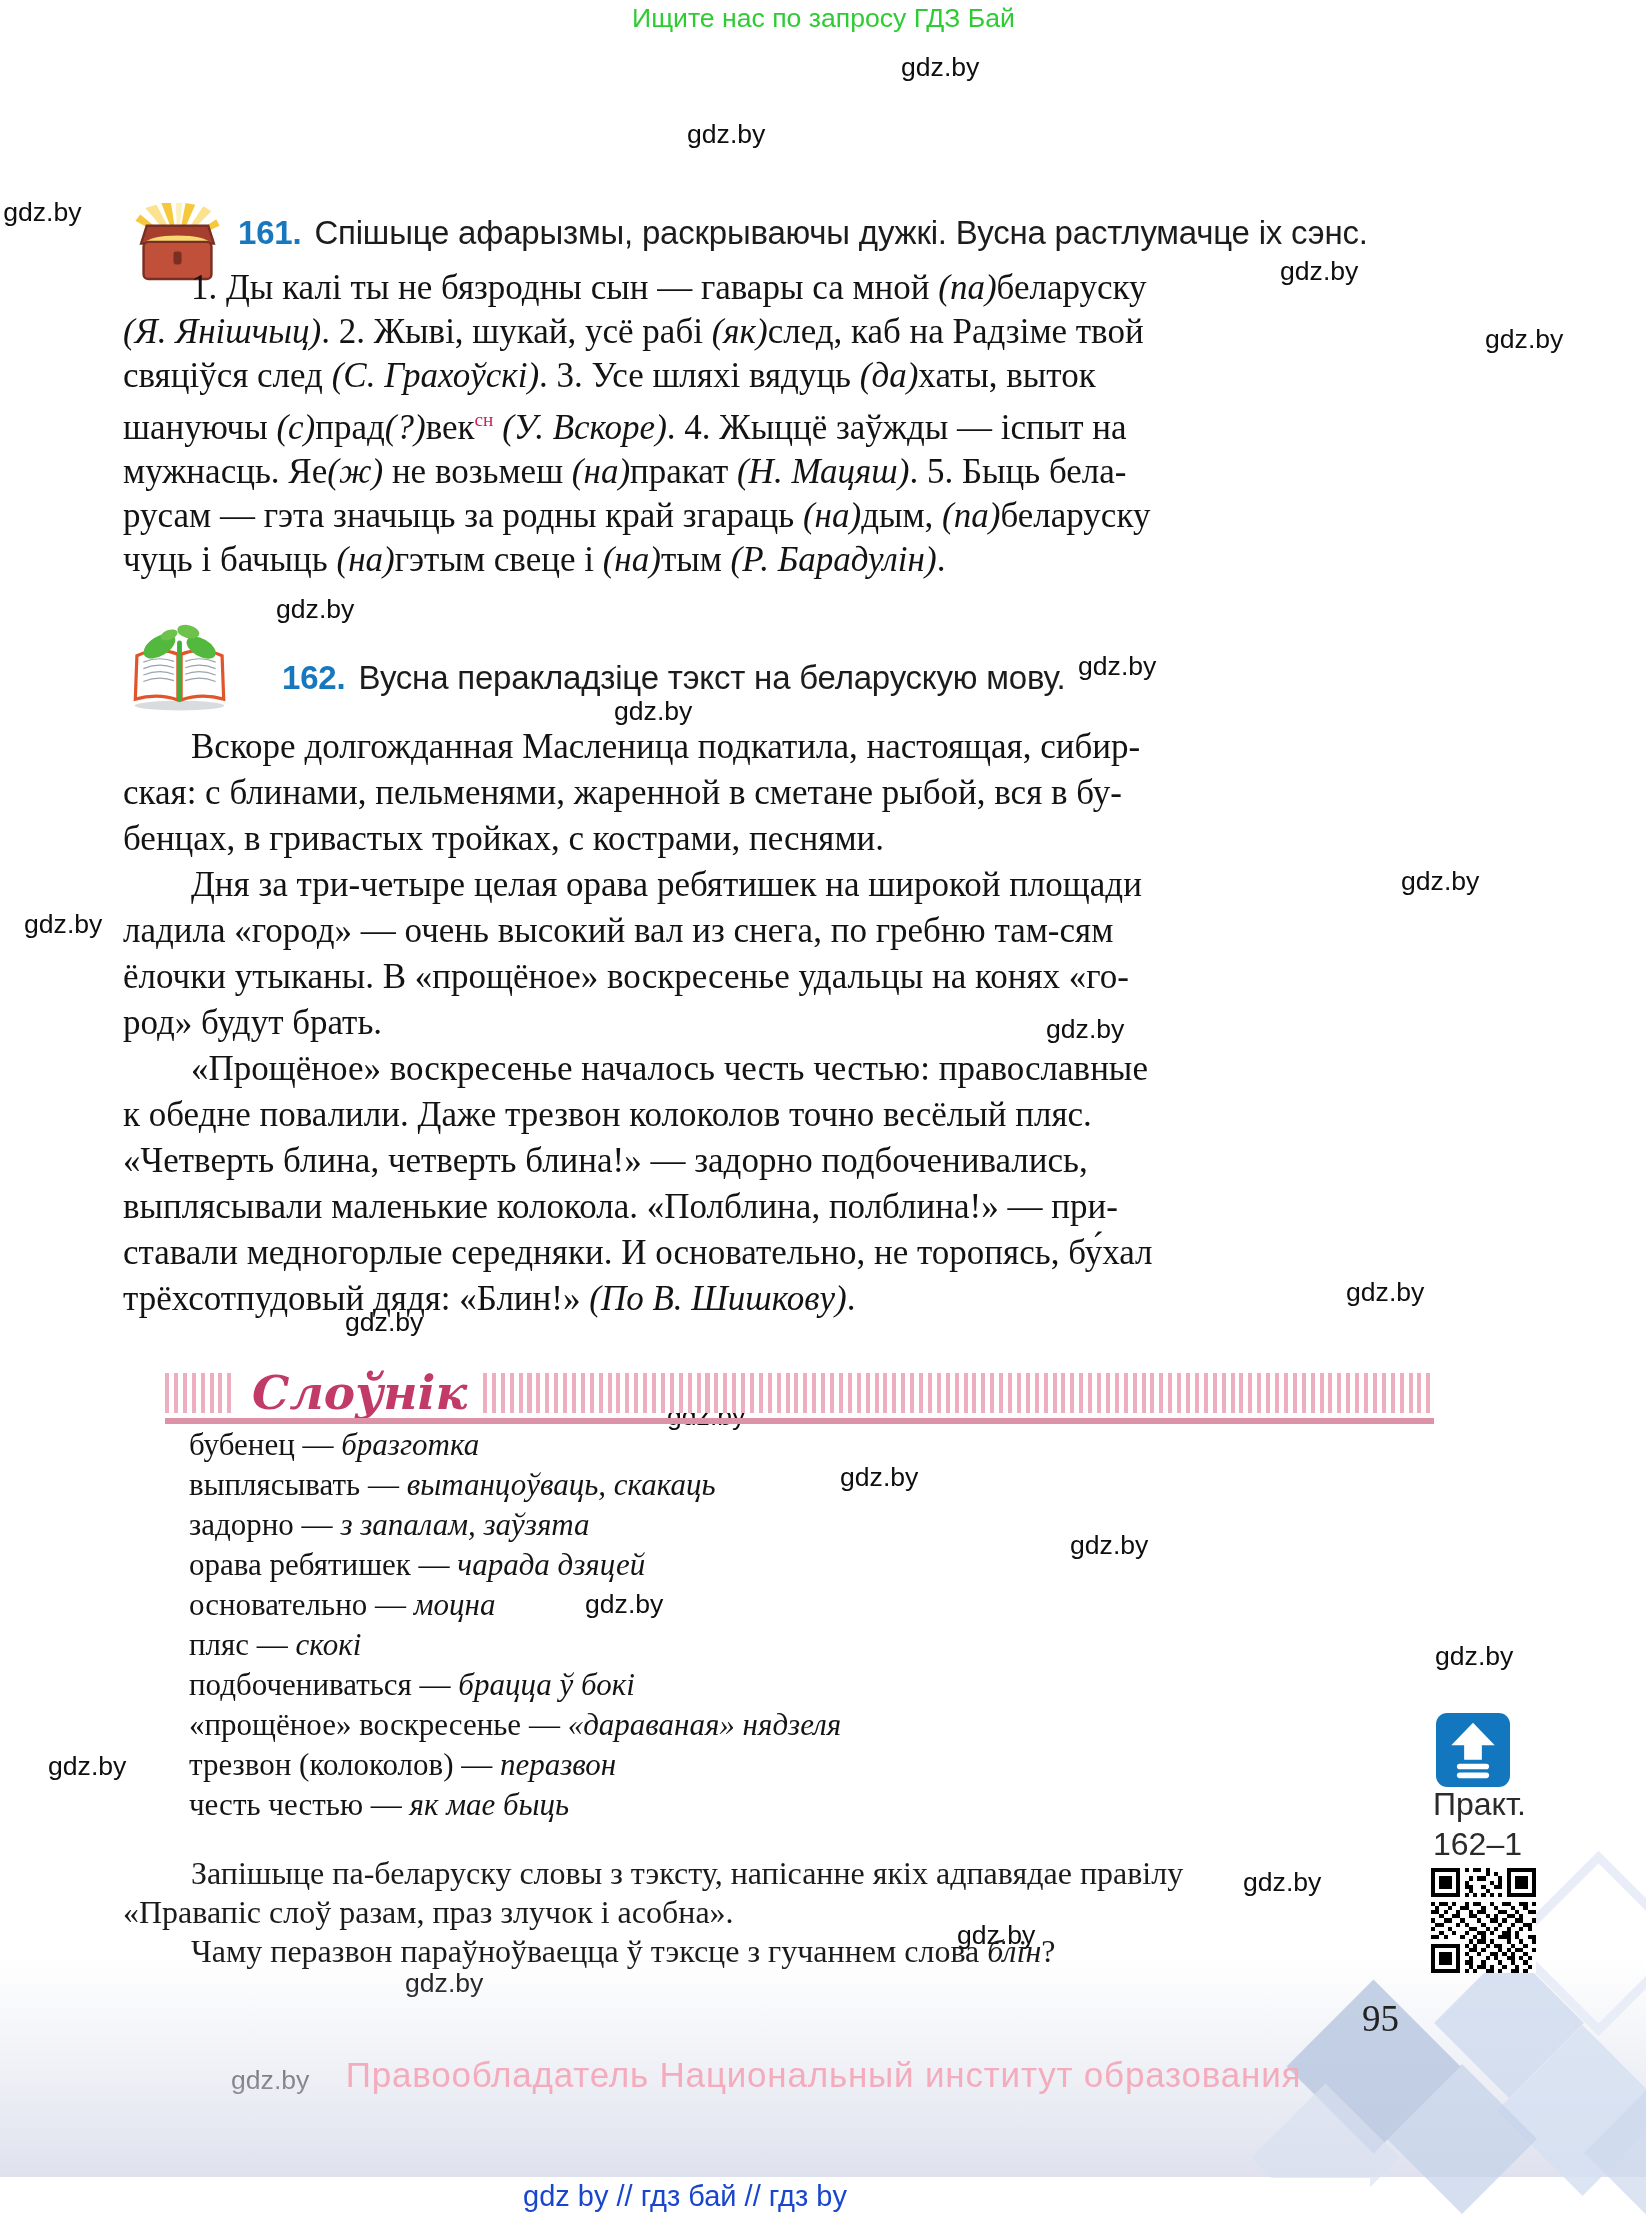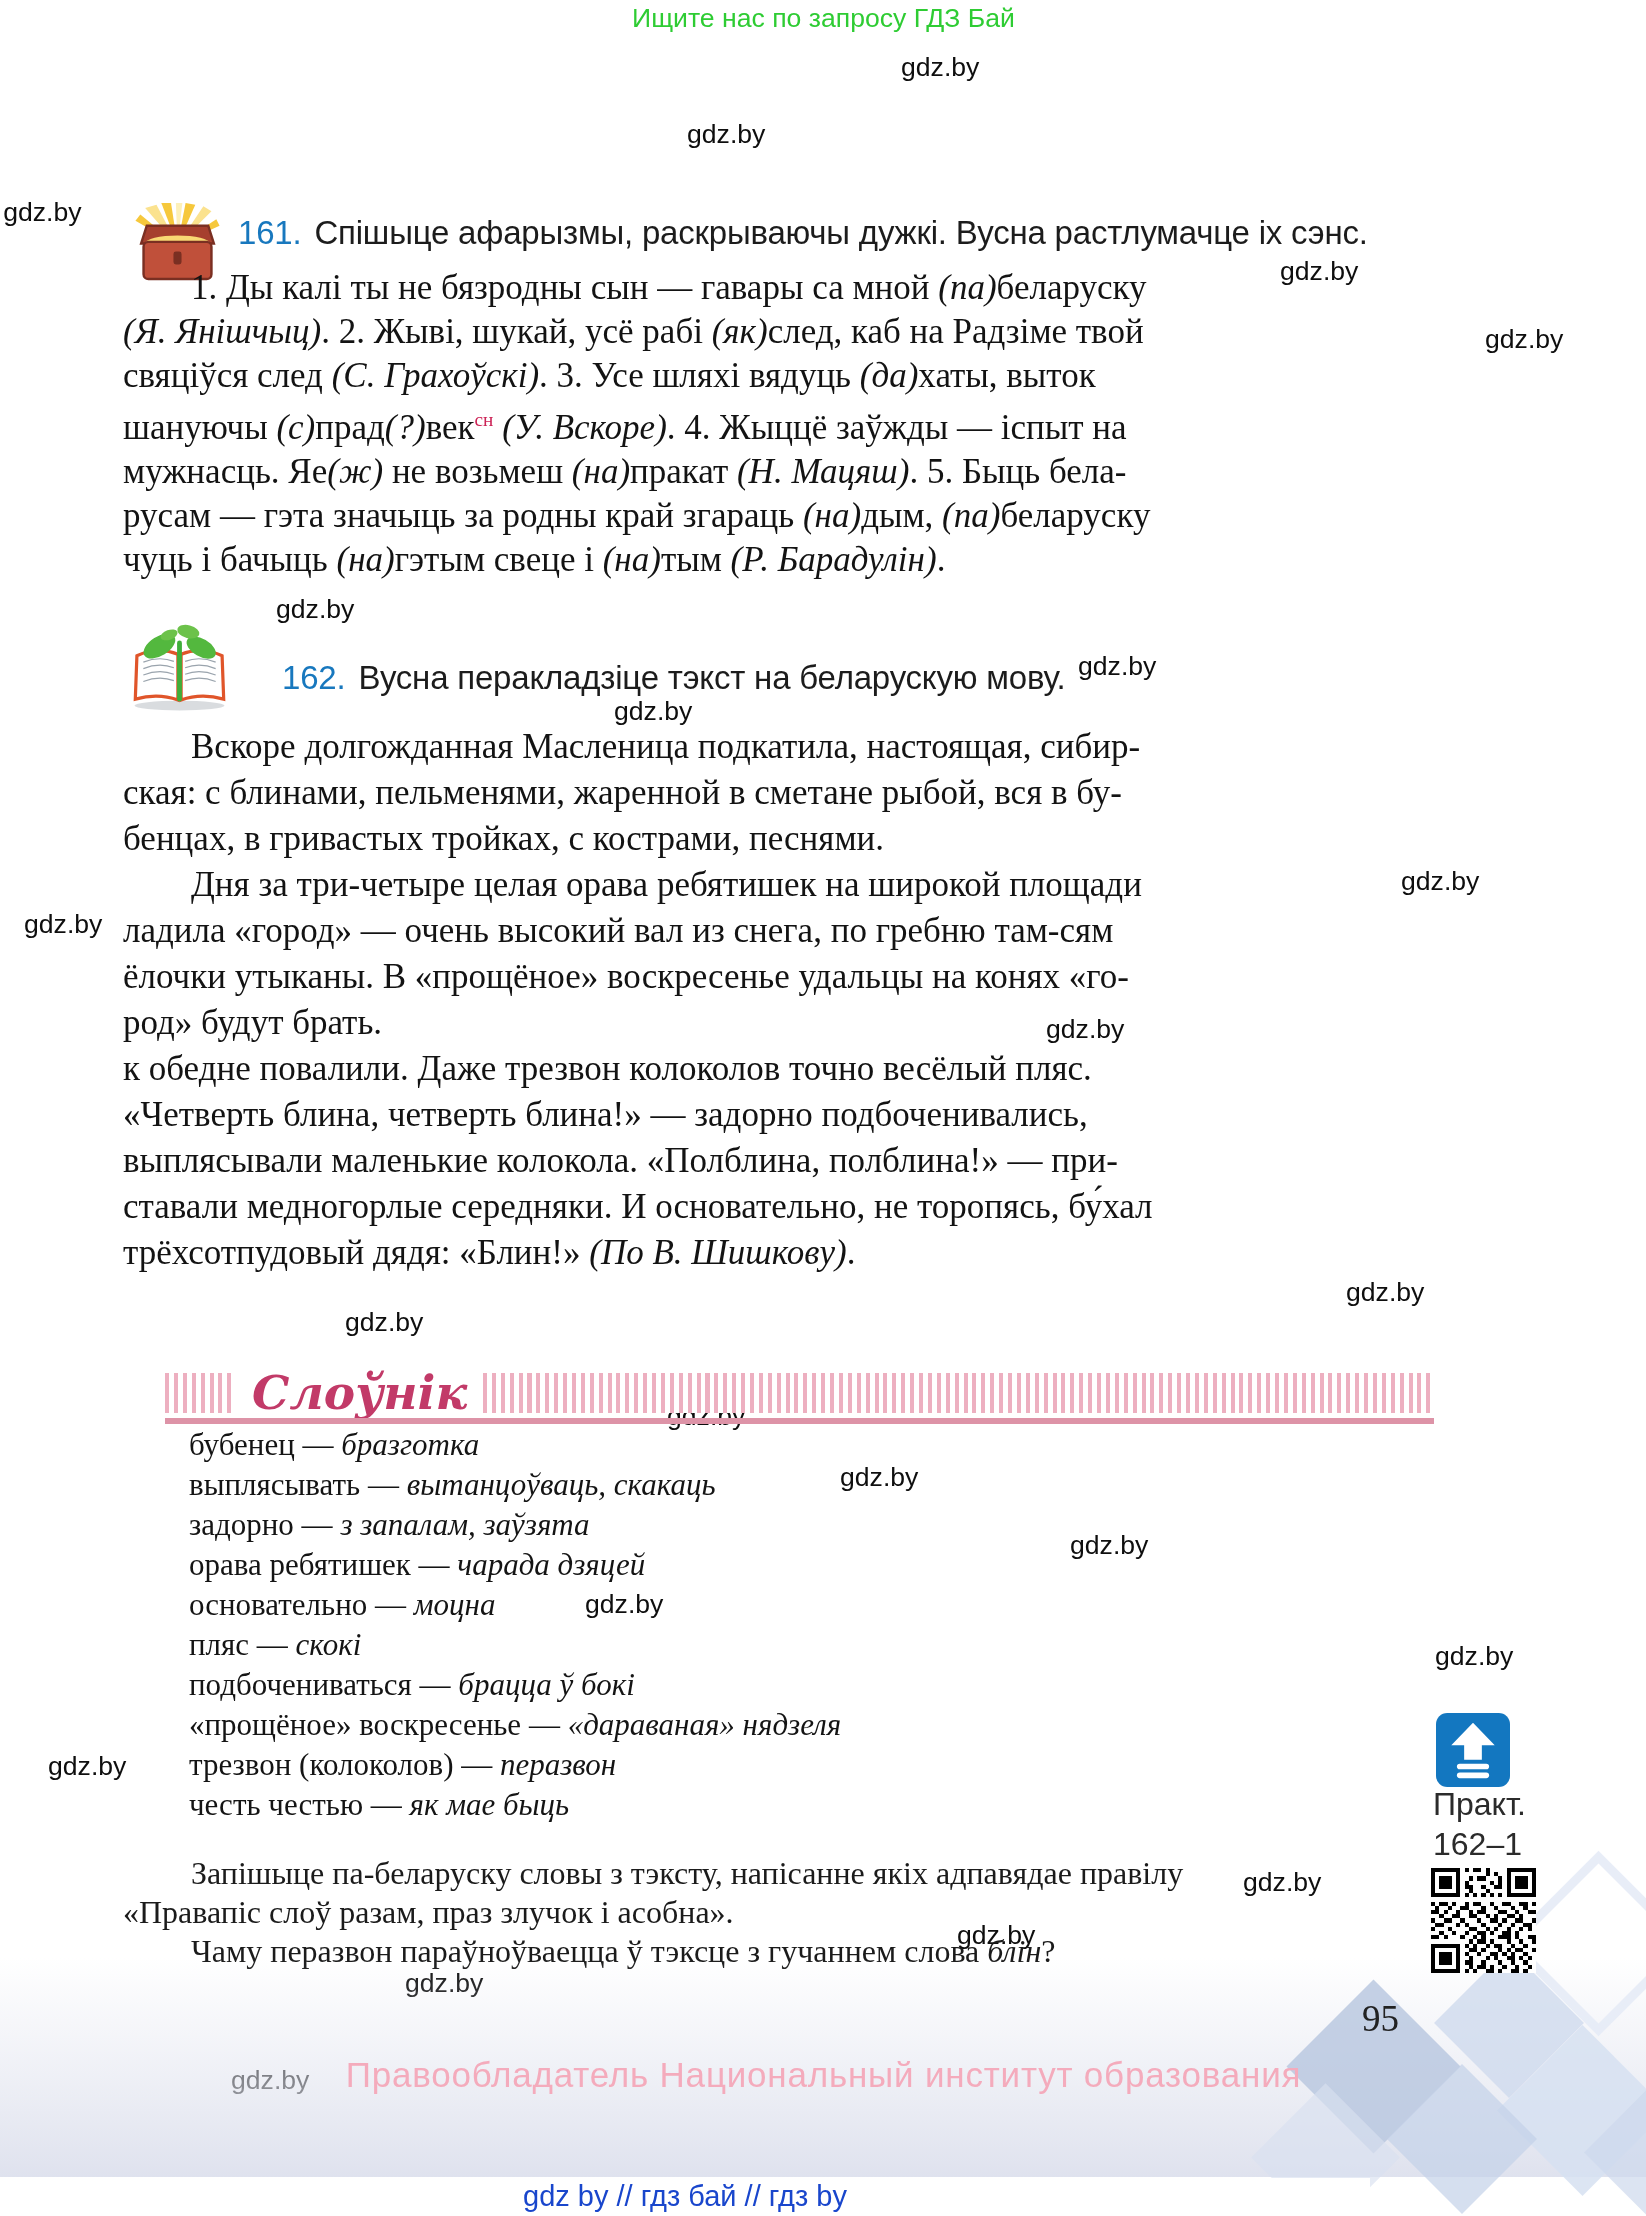--- a/index.html
+++ b/index.html
@@ -15,21 +15,21 @@
   .w4{left:1280px;top:256px}.w5{left:1485px;top:324px}.w6{left:276px;top:594px}
   .w7{left:1078px;top:651px}.w8{left:614px;top:696px}.w9{left:1401px;top:866px}
   .w10{left:24px;top:909px}.w11{left:1046px;top:1014px}.w12{left:1346px;top:1277px}
   .w13{left:345px;top:1307px}.w14{left:667px;top:1401px}.w15{left:840px;top:1462px}
   .w16{left:1070px;top:1530px}.w17{left:585px;top:1589px}.w18{left:1435px;top:1641px}
   .w19{left:48px;top:1751px}.w20{left:1243px;top:1867px}.w21{left:957px;top:1920px}
   .w22{left:405px;top:1968px}.w23{left:231px;top:2065px}
 
   
   .ex-header{font-size:33px;letter-spacing:-0.2px;white-space:nowrap;font-family:"Liberation Sans",sans-serif;color:#1c1c1c;}
-  .exnum{color:#1878be;font-weight:normal;margin-right:13px;}
+  .exnum{color:#1878be;font-weight:bold;margin-right:13px;}
   .h161{left:238px;top:214px;}
   .h162{left:242px;top:659px;margin-left:40px;}
 
   
   .bodytxt{font-size:35px;color:#131313;}
   .b161{left:123px;top:266px;width:1290px;line-height:44px;}
   .b162{left:123px;top:724px;width:1290px;line-height:46px;}
   .bl{white-space:nowrap;}
   .ind{text-indent:68px;}
   .sup-red{color:#cc2255;font-size:0.55em;vertical-align:super;font-style:normal;}
@@ -156,20 +156,21 @@
     <span class="exnum">162.</span><span>Вусна перакладзіце тэкст на беларускую мову.</span>
   </div>
   <div class="abs bodytxt b162">
     <div class="bl ind">Вскоре долгожданная Масленица подкатила, настоящая, сибир-</div>
     <div class="bl">ская: с блинами, пельменями, жаренной в сметане рыбой, вся в бу-</div>
     <div class="bl">бенцах, в гривастых тройках, с кострами, песнями.</div>
     <div class="bl ind">Дня за три-четыре целая орава ребятишек на широкой площади</div>
     <div class="bl">ладила «город» — очень высокий вал из снега, по гребню там-сям</div>
     <div class="bl">ёлочки утыканы. В «прощёное» воскресенье удальцы на конях «го-</div>
     <div class="bl">род» будут брать.</div>
+    <div class="bl ind">«Прощёное» воскресенье началось честь честью: православные</div>
     <div class="bl">к обедне повалили. Даже трезвон колоколов точно весёлый пляс.</div>
     <div class="bl">«Четверть блина, четверть блина!» — задорно подбоченивались,</div>
     <div class="bl">выплясывали маленькие колокола. «Полблина, полблина!» — при-</div>
     <div class="bl">ставали медногорлые середняки. И основательно, не торопясь, бу́хал</div>
     <div class="bl">трёхсотпудовый дядя: «Блин!» <i>(По В. Шишкову)</i>.</div>
   </div>
 
   <div class="abs vocab-header">
     <span class="stripes s-left"></span>
     <span class="vocab-title">Слоўнік</span>

